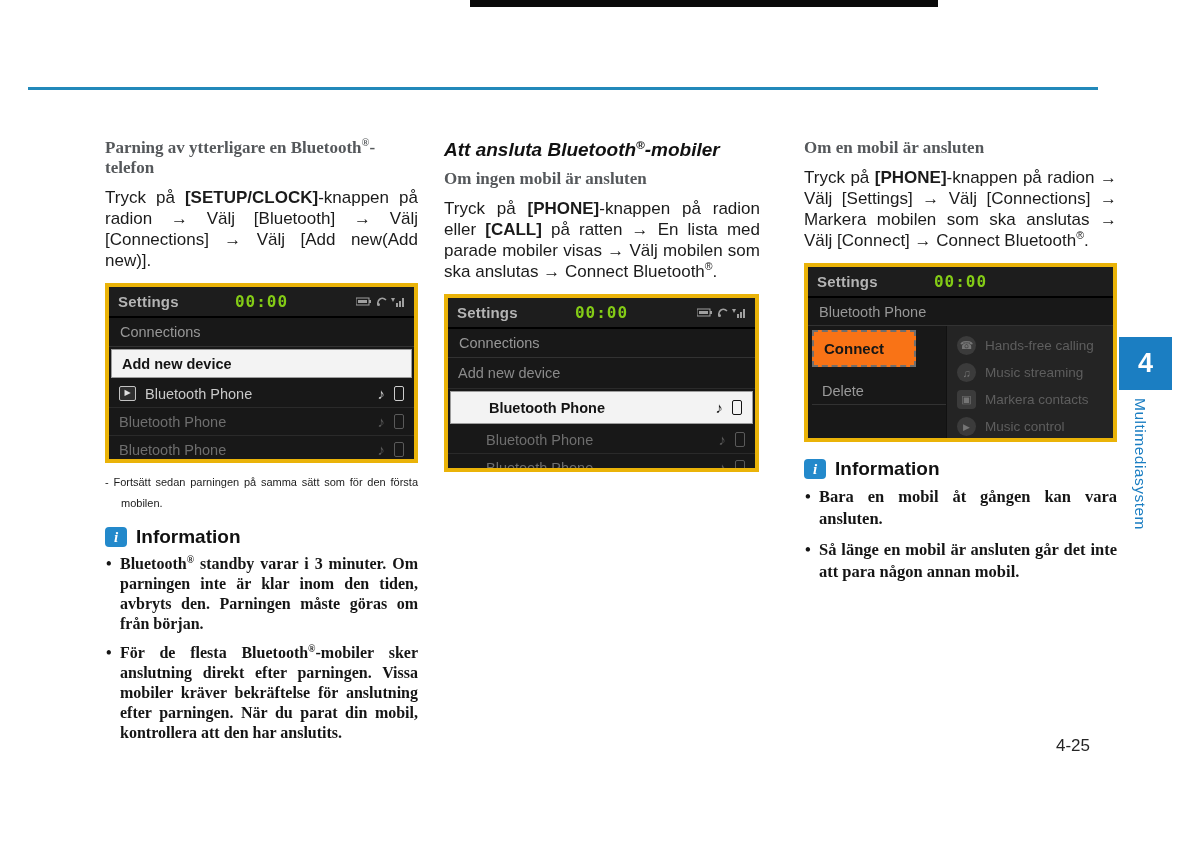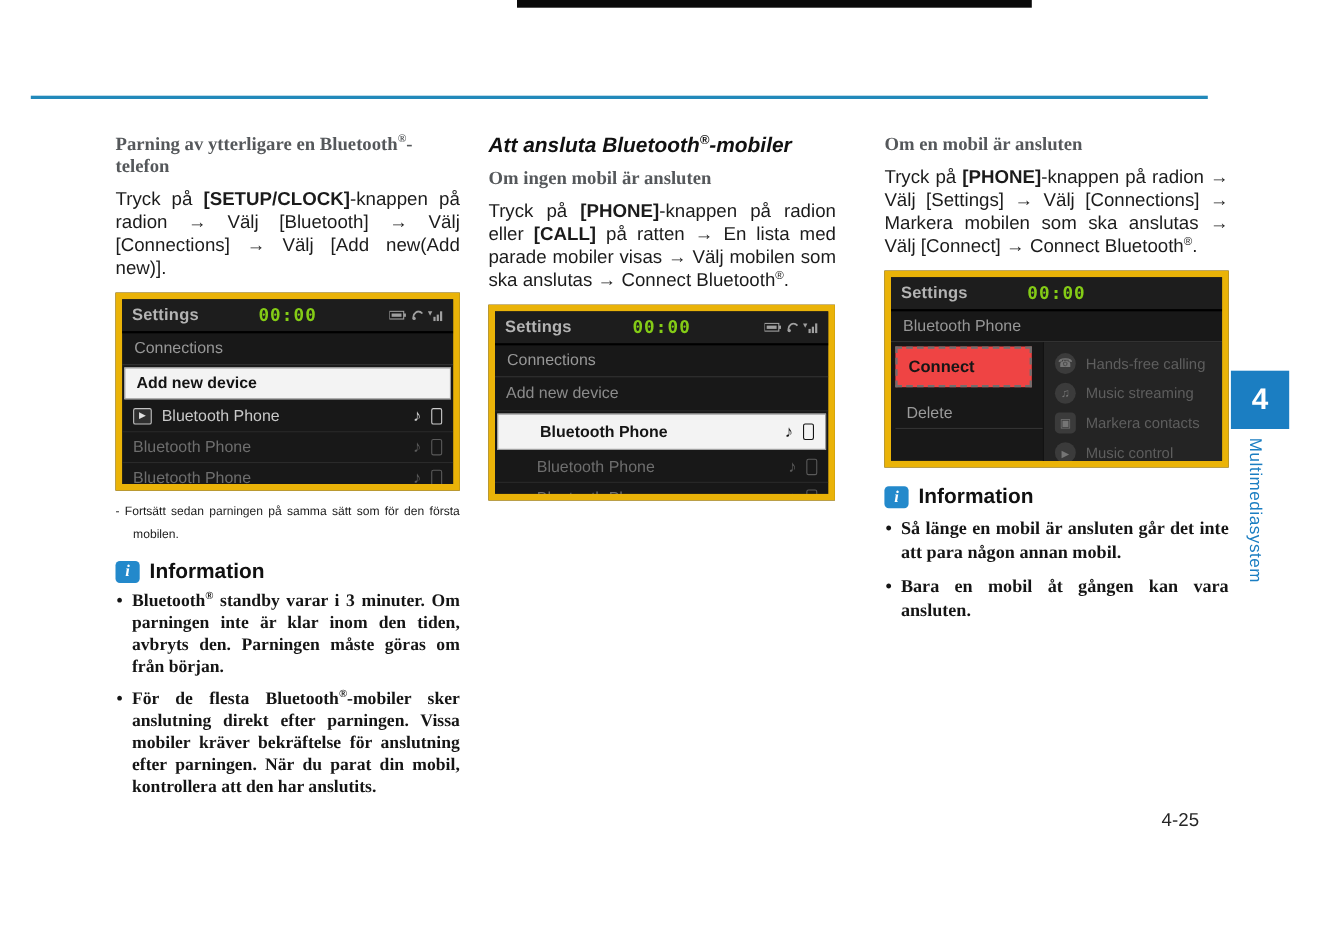--- a/index.html
+++ b/index.html
@@ -1,21 +1,21 @@
 <!DOCTYPE html>
 <html><head>
 <meta charset="utf-8">
 <style>
   html,body{margin:0;padding:0;background:#ffffff;}
   .page{position:relative;width:1200px;height:861px;background:#ffffff;overflow:hidden;
         font-family:"Liberation Sans",sans-serif;color:#1b1b1b;}
   .topbar{position:absolute;left:470px;top:0;width:468px;height:7px;background:#0a0a0a;}
   .bluerule{position:absolute;left:28px;top:87px;width:1070px;height:3px;background:#2289ba;}
 
-  .col{position:absolute;top:121px;}
+  .col{position:absolute;top:138px;}
   .col1{left:105px;width:313px;}
   .col2{left:444px;width:316px;}
   .col3{left:784px;width:313px;margin-left:20px;}
 
   .gray-head{font-family:"Liberation Serif",serif;font-weight:bold;font-size:17px;
              line-height:20px;color:#55585b;margin:0 0 9px 0;}
   .sec-title{font-size:19px;font-weight:bold;font-style:italic;line-height:24px;margin:0 0 7px 0;color:#111;}
   .para{font-size:17px;line-height:21px;text-align:justify;margin:0;}
   .b{font-weight:bold;}
   .sup{font-size:62%;vertical-align:super;line-height:0;}
@@ -26,21 +26,21 @@
            font-family:"Liberation Serif",serif;font-style:italic;font-weight:bold;font-size:15px;
            display:flex;align-items:center;justify-content:center;flex:0 0 auto;}
   .info-title{font-size:19px;font-weight:bold;color:#111;}
   .bullets{font-family:"Liberation Serif",serif;font-weight:bold;font-size:16px;line-height:20px;
            text-align:justify;color:#151515;}
   .bullet{position:relative;padding-left:15px;margin:0 0 9px 0;}
   .bullet:before{content:"\2022";position:absolute;left:1px;top:0;}
   .col3 .bullets{font-size:16.5px;line-height:22px;}
 
   
-  .screen{position:relative;background:#181818;border:6px solid #eab308;box-sizing:border-box;
+  .screen{position:relative;background:#181818;border:4px solid #eab308;box-sizing:border-box;
           font-family:"Liberation Sans",sans-serif;overflow:hidden;}
   .sc-head{position:relative;height:31px;display:flex;align-items:center;padding:0 9px;
            background:#1d1d1d;border-bottom:2px solid #000;box-sizing:border-box;}
   .sc-title{color:#b4b4b4;font-size:15px;font-weight:bold;letter-spacing:.2px;}
   .sc-clock{position:absolute;left:0;right:0;text-align:center;color:#84cc16;
             font-family:"DejaVu Sans Mono",monospace;font-size:16px;font-weight:bold;letter-spacing:1px;}
   .sc-status{margin-left:auto;display:flex;align-items:center;gap:4px;z-index:1;}
   .sc-status svg{display:block;}
   .sc-menu{height:29px;line-height:29px;padding-left:11px;color:#979797;font-size:14.5px;
            border-bottom:1px solid #323232;box-sizing:border-box;}
@@ -56,21 +56,21 @@
   .ric{display:flex;align-items:center;gap:9px;margin-left:8px;}
   .note-ic{font-size:15px;line-height:1;}
   .phone-ic{width:10px;height:15px;border:1.5px solid currentColor;border-radius:2px;box-sizing:border-box;display:inline-block;}
   .sc-row.white .ric{color:#141414;}
   .dim-ic{color:#5a5a5a;}
   .bright-ic{color:#cdcdcd;}
 
   
   .s3-body{display:flex;height:119px;}
   .s3-left{width:138px;flex:0 0 auto;padding:4px 0 0 4px;box-sizing:border-box;}
-  .connect-btn{width:124px;height:37px;background:#ef4444;border:2px dashed #6f6f6f;box-sizing:border-box;
+  .connect-btn{width:104px;height:37px;background:#f97316;border:2px dashed #6f6f6f;box-sizing:border-box;
                color:#161616;font-weight:bold;font-size:15px;display:flex;align-items:center;padding-left:10px;}
   .delete-row{margin-top:11px;padding-left:10px;color:#9a9a9a;font-size:14.5px;height:26px;line-height:26px;
               border-bottom:1px solid #323232;width:130px;}
   .s3-right{flex:1;background:#242424;border-left:1px solid #111;padding:6px 0 0 10px;box-sizing:border-box;}
   .feat{display:flex;align-items:center;gap:9px;height:27px;}
   .feat-ic{width:19px;height:19px;border-radius:50%;background:#3b3b3b;color:#757575;font-size:11px;
            display:flex;align-items:center;justify-content:center;flex:0 0 auto;}
   .feat-lb{color:#5e5e5e;font-size:13.5px;text-align:right;}
 
   
@@ -243,21 +243,21 @@
           </div>
         </div>
       </div>
     </div>
 
     <div class="info-head" style="margin-top:16px;">
       <span class="info-ic">i</span>
       <span class="info-title">Information</span>
     </div>
     <div class="bullets">
+      <div class="bullet"><span>Bara en mobil åt gången kan vara ansluten.</span></div>
       <div class="bullet"><span>Så länge en mobil är ansluten går det inte att para någon annan mobil.</span></div>
-      <div class="bullet"><span>Bara en mobil åt gången kan vara ansluten.</span></div>
     </div>
   </div>
 
   <div class="tab4">4</div>
   <div class="tab-label">Multimediasystem</div>
   <div class="pagenum">4-25</div>
 </div>
 
 </body></html>

